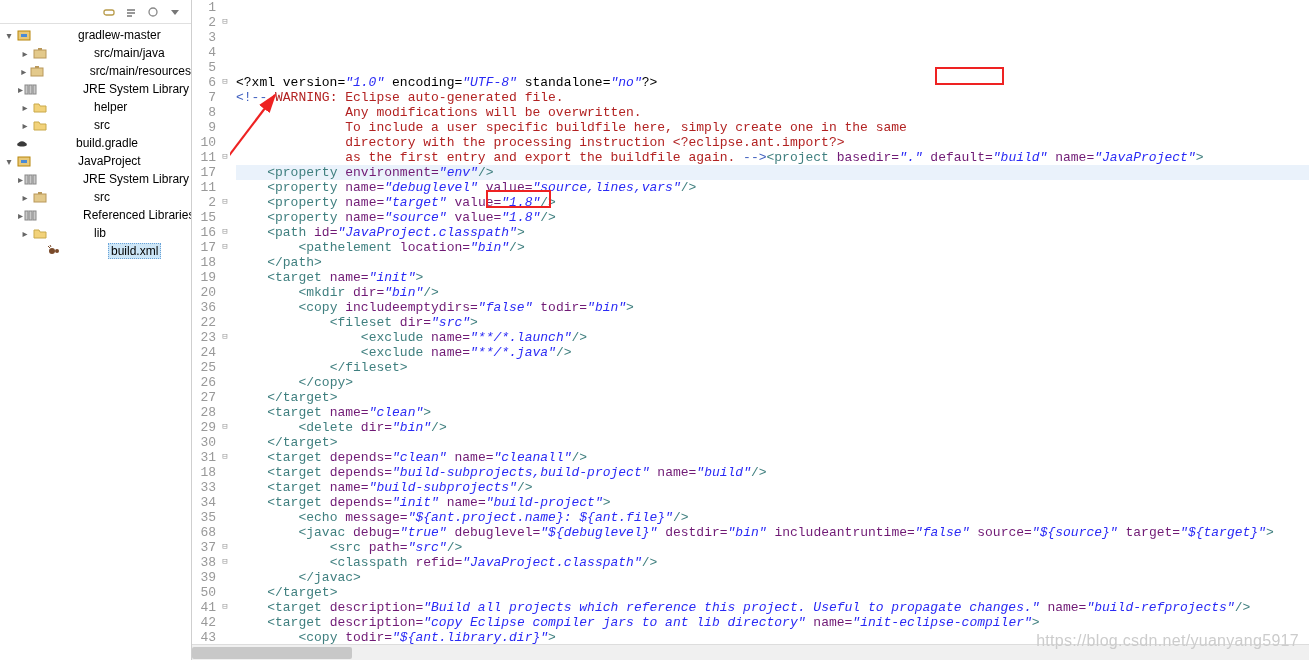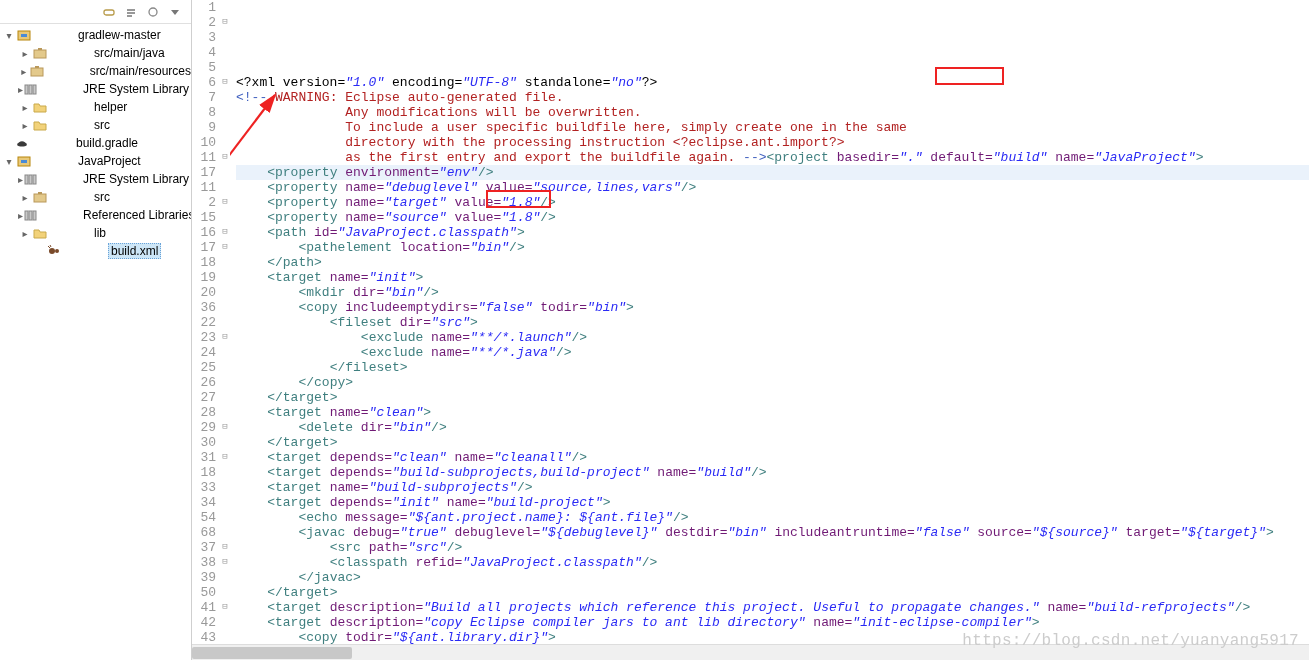--- a/index.html
+++ b/index.html
@@ -31,21 +31,21 @@
 .code .hl { background:#eaf2fb; } 
 .t-pi { color:#000000; }
 .t-com { color:#3f5fbf; } 
 .t-red { color:#b22222;text-align:right; }
 .t-str { color:#2a2af5; font-style:italic; } 
 .t-att { color:#701a75; }
 .t-tag { color:#3f7f7f; }
 .box1 { position:absolute; border:2px solid #e22; left:705px; top:67px; width:69px; height:18px; }
 .box2 { position:absolute; border:2px solid #e22; left:256px; top:190px; width:65px; height:18px; }
 .arrow { position:absolute; left:0; top:0; pointer-events:none; }
-.watermark { position:absolute; right:10px; bottom:10px; color:#ccc; font-family:Liberation Mono, monospace; font-size:16px; letter-spacing:0.3px; }
+.watermark { position:absolute; right:10px; bottom:10px; color:#ccc; font-family:Liberation Sans, sans-serif; font-size:16px; letter-spacing:0.3px; }
 .hscroll { position:absolute; bottom:0; left:0; right:0; height:16px; background:#f0f0f0; border-top:1px solid #ddd; }
 .hscroll .thumb { position:absolute; left:0; top:2px; height:12px; width:160px; background:#c8c8c8; border-radius:2px; }
 </style>
 </head>
 <body>
 
 <div class="root">
   <div class="sidebar">
     <div class="toolbar">
       <div class="tb">
@@ -235,21 +235,21 @@
           <div class="ln">25</div>
           <div class="ln">26</div>
           <div class="ln">27</div>
           <div class="ln">28</div>
           <div class="ln">29</div>
           <div class="ln">30</div>
           <div class="ln">31</div>
           <div class="ln">18</div>
           <div class="ln">33</div>
           <div class="ln">34</div>
-          <div class="ln">54</div>
+          <div class="ln">35</div>
           <div class="ln">68</div>
           <div class="ln">37</div>
           <div class="ln">38</div>
           <div class="ln">39</div>
           <div class="ln">50</div>
           <div class="ln">41</div>
           <div class="ln">42</div>
           <div class="ln">43</div>
           <div class="ln">44</div>
         </div>

